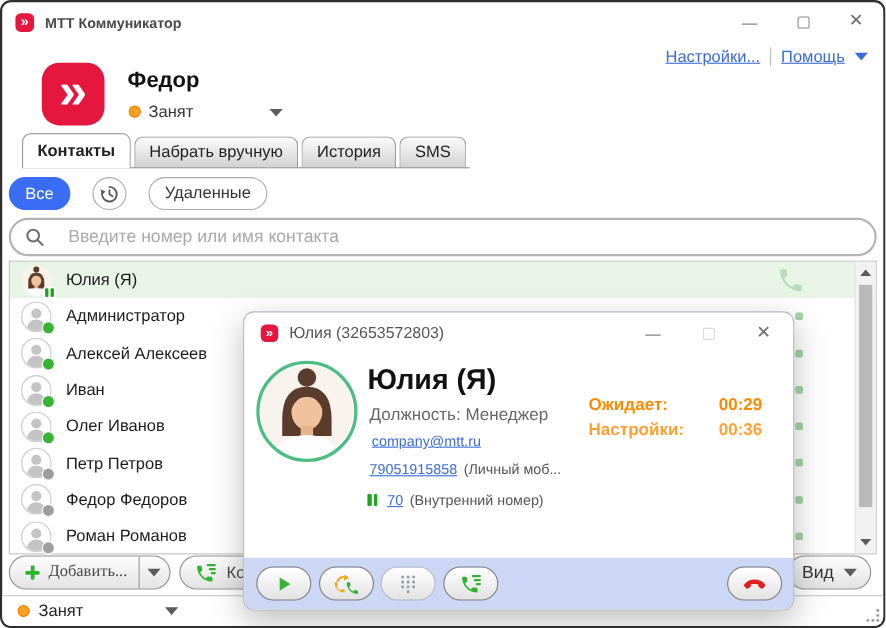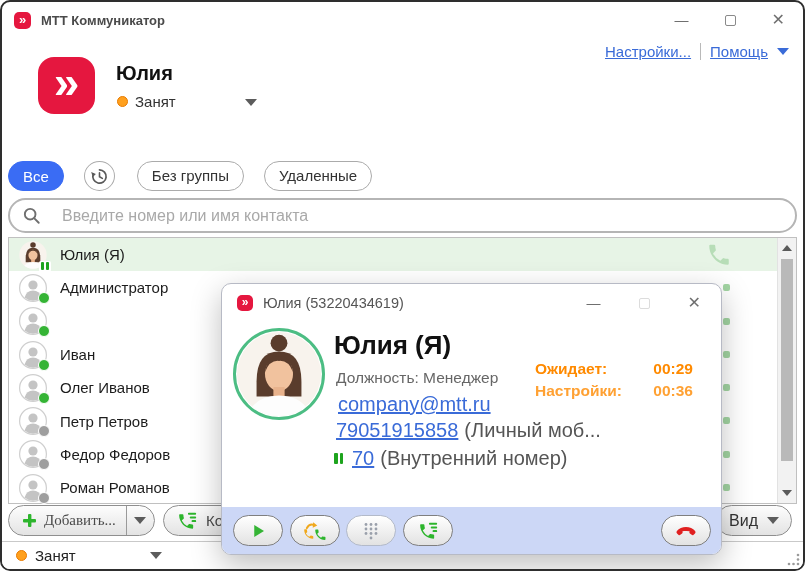--- a/index.html
+++ b/index.html
@@ -92,21 +92,21 @@
   
   .dialog { position:absolute; left:219px; top:281px; width:501px; height:272px; background:#fff;
             border:1px solid #b7bac5; border-radius:10px; box-shadow:0 10px 30px rgba(0,0,0,.25); z-index:10; }
   .dlg-titlebar { position:relative; height:38px; display:flex; align-items:center; padding-left:15px; }
   .dlg-titlebar .title { margin-left:10px; font-size:14.5px; color:#555; }
   .dlg-controls { position:absolute; right:20px; top:0; height:38px; display:flex; align-items:center; gap:38px; }
   .avatar-ring { position:absolute; left:11px; top:44px; width:92px; height:92px; border:3px solid #4cbd83;
                  border-radius:50%; background:#fff; overflow:hidden; }
   .dlg-name { position:absolute; left:112px; top:46px; font-size:26px; font-weight:bold; color:#111; }
   .dlg-pos  { position:absolute; left:114px; top:85px; font-size:15.5px; color:#666; }
-  .dlg-line { position:absolute; font-size:20px; color:#555; display:flex; align-items:center; gap:6px; }
+  .dlg-line { position:absolute; font-size:13px; color:#555; display:flex; align-items:center; gap:6px; }
   .lnk { color:#3a6bd8; text-decoration:underline; cursor:pointer; }
   .pause-ic { display:inline-flex; gap:2px; margin-right:3px; }
   .pause-ic i { width:3.5px; height:11px; background:#1ea41e; border-radius:1px; }
   .timers { position:absolute; right:28px; top:76px; width:158px; font-size:15.5px; font-weight:bold; }
   .timers .trow { display:flex; justify-content:space-between; margin-bottom:4px; }
   .timers .t1 { color:#ff8a00; } .timers .t2 { color:#ffa133; }
   .dlg-bar { position:absolute; left:0; right:0; bottom:0; height:47px; background:#ccd7f6; border-radius:0 0 9px 9px; }
   .dbtn { position:absolute; top:8px; width:50px; height:31px; border:1px solid #7f7f7f; border-radius:16px;
           background:linear-gradient(#ffffff,#e2e2e2); display:flex; align-items:center; justify-content:center; cursor:pointer; }
   .dbtn.disabled { border-color:#b3bac9; cursor:default; }
@@ -148,38 +148,43 @@
   </div>
 
   <div class="links">
     <a>Настройки...</a>
     <div class="vsep"></div>
     <a>Помощь</a>
     <div class="tri blue"></div>
   </div>
 
   <div class="biglogo">»</div>
-  <div class="username">Юлия</div>
+  <div class="username">Федор</div>
   <div class="userstatus">
     <span class="dot-busy"></span>
     <span>Занят</span>
   </div>
   <div class="tri status-arrow"></div>
 
+  <div class="tabstrip">
+    <div class="tab active">Контакты</div>
+    <div class="tab">Набрать вручную</div>
+    <div class="tab">История</div>
+    <div class="tab">SMS</div>
+  </div>
 
   <div class="filters">
     <div class="fbtn primary">Все</div>
     <div class="fbtn iconbtn">
       <svg width="19" height="19" viewBox="0 0 20 20">
         <path d="M10 3 a7 7 0 1 1 -6.6 4.6" fill="none" stroke="#5a5a5a" stroke-width="1.8" stroke-linecap="round"></path>
         <polygon points="1.2,5.2 6.2,7.4 3.0,10.6" fill="#5a5a5a"></polygon>
         <path d="M10 6.2 V10.2 L13 12" fill="none" stroke="#5a5a5a" stroke-width="1.7" stroke-linecap="round"></path>
       </svg>
     </div>
-    <div class="fbtn" style="margin-left:2px">Без группы</div>
     <div class="fbtn">Удаленные</div>
   </div>
 
   <div class="searchbar">
     <svg width="19" height="19" viewBox="0 0 20 20">
       <circle cx="8.6" cy="8.6" r="5.6" fill="none" stroke="#6f6f6f" stroke-width="2"></circle>
       <line x1="13" y1="13" x2="17.6" y2="17.6" stroke="#6f6f6f" stroke-width="2" stroke-linecap="round"></line>
     </svg>
     <input placeholder="Введите номер или имя контакта" style="">
   </div>
@@ -217,20 +222,21 @@
       <span class="sliver"></span>
     </div>
 
     <div class="row">
       <div class="avwrap">
         <svg width="28" height="28" viewBox="0 0 28 28">
             <use href="#generic-person"></use>
           </svg>
         <span class="dot online"></span>
       </div>
+      <span>Алексей Алексеев</span>
       <span class="sliver"></span>
     </div>
 
     <div class="row">
       <div class="avwrap">
         <svg width="28" height="28" viewBox="0 0 28 28">
             <use href="#generic-person"></use>
           </svg>
         <span class="dot online"></span>
       </div>
@@ -333,21 +339,21 @@
           <circle cx="6.5" cy="11" r="1.3"></circle>
         <circle cx="11" cy="2" r="1.3"></circle>
           <circle cx="2" cy="11" r="1.3"></circle>
       </g>
     </svg>
   </div>
 
   <div class="dialog">
     <div class="dlg-titlebar">
       <div class="applogo" style="width:16px;height:16px;font-size:12px;line-height:14px">»</div>
-      <div class="title">Юлия (53220434619)</div>
+      <div class="title">Юлия (32653572803)</div>
       <div class="dlg-controls">
         <span class="wc">—</span>
         <span class="wc wc-max disabled"></span>
         <span class="wc" style="font-size:16px">✕</span>
       </div>
     </div>
 
     <div class="avatar-ring">
       <svg width="86" height="86" viewBox="0 0 92 92">
         <clipPath id="av2">

